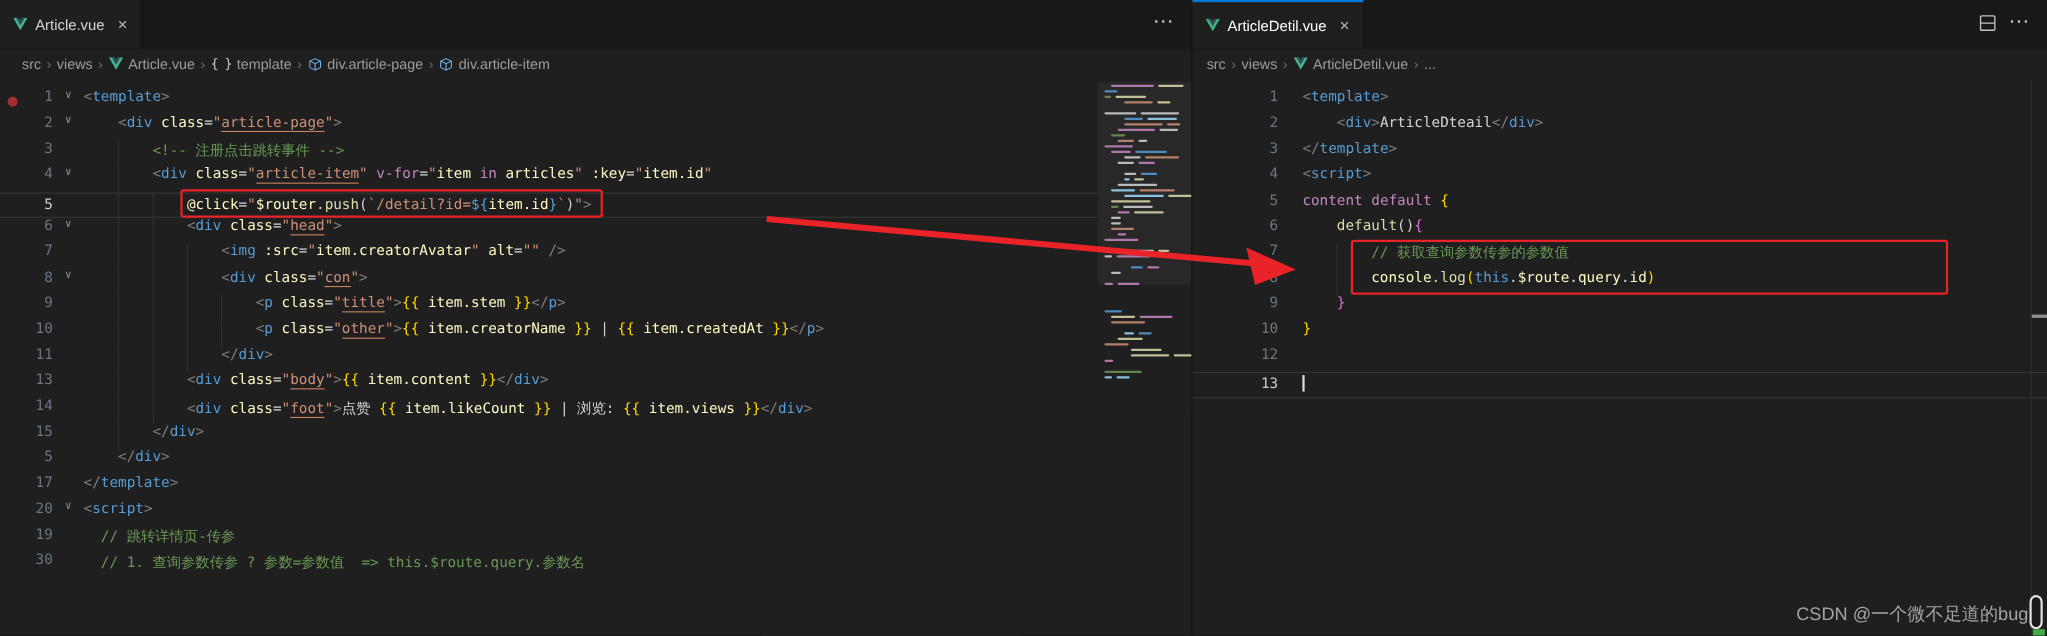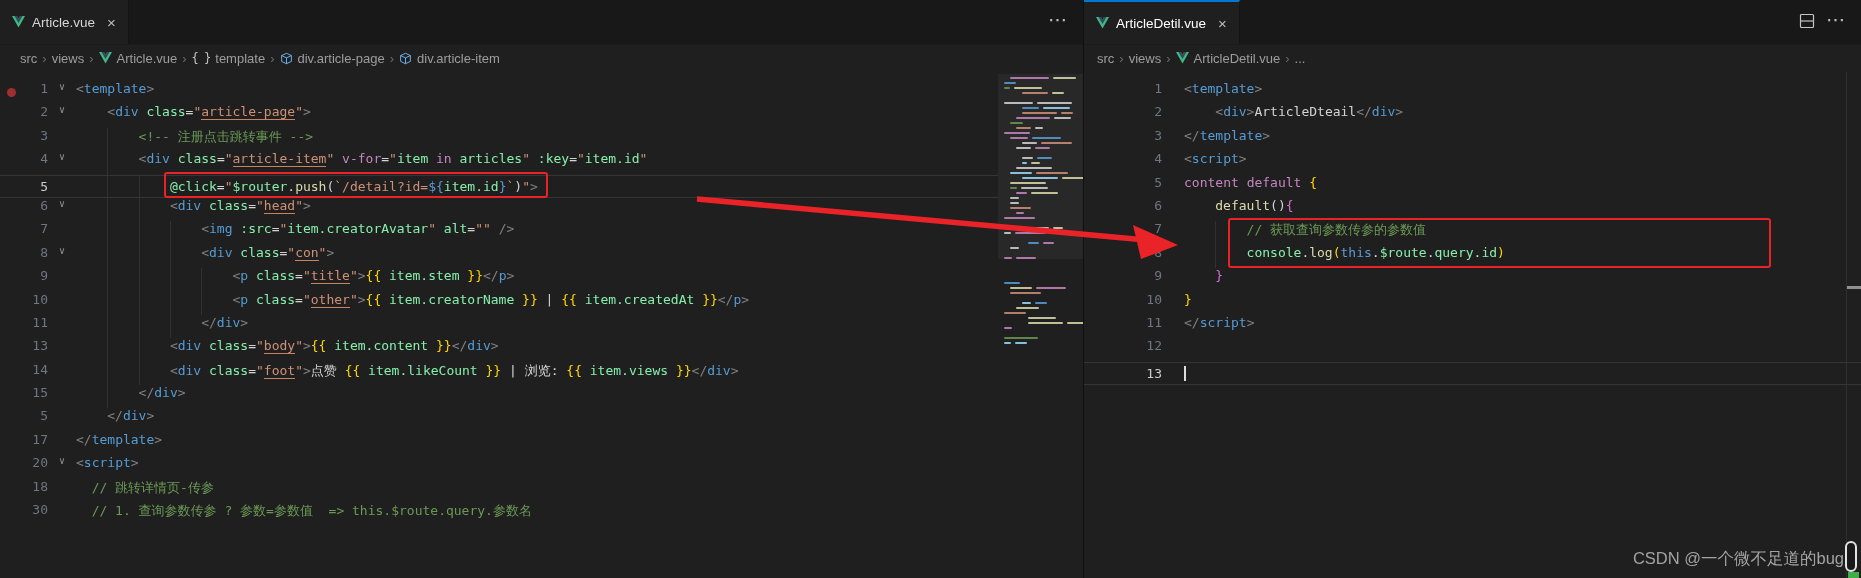--- a/index.html
+++ b/index.html
@@ -39,21 +39,21 @@
   .g-bp,.g-num,.g-fold{display:inline-block;vertical-align:top;height:100%;}
   .g-num{color:#6e7681;text-align:right;}
   .cur .g-num{color:#cccccc;}
   .g-fold{text-align:center;color:#8f8f8f;font-size:10px;}
   .dot{display:inline-block;width:9px;height:9px;border-radius:50%;background:#a22f2f;margin-left:7px;margin-top:7px;}
   .iu{display:inline-block;width:4ch;height:100%;box-sizing:border-box;vertical-align:top;}
   .gl{border-left:1px solid #313131;}
   .cursor{display:inline-block;width:2px;height:15px;background:#dddddd;vertical-align:-3px;}
 
   
-  .tk-tag{color:#569cd6;} .tk-p{color:#808080;} .tk-a{color:#86efac;} .tk-s{color:#ce9178;}
+  .tk-tag{color:#569cd6;} .tk-p{color:#808080;} .tk-a{color:#fef9c3;} .tk-s{color:#ce9178;}
   .tk-su{color:#ce9178;border-bottom:1px solid #c9835f;} .tk-k{color:#c586c0;} .tk-f{color:#dcdcaa;}
   .tk-t{color:#d4d4d4;} .tk-c{color:#6a9955;} .tk-b1{color:#ffd700;} .tk-b2{color:#da70d6;} .tk-kb{color:#569cd6;}
 
   
   .minimap{position:absolute;left:998px;top:2px;width:85px;height:300px;background:#1f1f1f;z-index:10;overflow:hidden;}
   .mslider{position:absolute;left:0;top:0;width:100%;height:185px;background:rgba(130,130,130,.09);}
   .mbar{position:absolute;height:2px;border-radius:1px;opacity:.85;}
 
   
   .redbox{position:absolute;border:2.5px solid #ea2328;border-radius:3px;z-index:40;box-sizing:border-box;}
@@ -147,21 +147,21 @@
           <div class="row"><span class="g-bp" style="width: 20px;"></span><span class="g-num" style="width: 28px;">8</span><span class="g-fold" style="width: 28px;">∨</span><span><span class="iu"></span><span class="iu gl"></span><span class="iu gl"></span><span class="iu gl"></span><span class="tk-p">&lt;</span><span class="tk-tag">div</span><span class="tk-t"> </span><span class="tk-a">class</span><span class="tk-t">=</span><span class="tk-s">"</span><span class="tk-su">con</span><span class="tk-s">"</span><span class="tk-p">&gt;</span></span></div>
           <div class="row"><span class="g-bp" style="width: 20px;"></span><span class="g-num" style="width: 28px;">9</span><span class="g-fold" style="width: 28px;"></span><span><span class="iu"></span><span class="iu gl"></span><span class="iu gl"></span><span class="iu gl"></span><span class="iu gl"></span><span class="tk-p">&lt;</span><span class="tk-tag">p</span><span class="tk-t"> </span><span class="tk-a">class</span><span class="tk-t">=</span><span class="tk-s">"</span><span class="tk-su">title</span><span class="tk-s">"</span><span class="tk-p">&gt;</span><span class="tk-b1">{{ </span><span class="tk-a">item.stem</span><span class="tk-b1"> }}</span><span class="tk-p">&lt;/</span><span class="tk-tag">p</span><span class="tk-p">&gt;</span></span></div>
           <div class="row"><span class="g-bp" style="width: 20px;"></span><span class="g-num" style="width: 28px;">10</span><span class="g-fold" style="width: 28px;"></span><span><span class="iu"></span><span class="iu gl"></span><span class="iu gl"></span><span class="iu gl"></span><span class="iu gl"></span><span class="tk-p">&lt;</span><span class="tk-tag">p</span><span class="tk-t"> </span><span class="tk-a">class</span><span class="tk-t">=</span><span class="tk-s">"</span><span class="tk-su">other</span><span class="tk-s">"</span><span class="tk-p">&gt;</span><span class="tk-b1">{{ </span><span class="tk-a">item.creatorName</span><span class="tk-b1"> }}</span><span class="tk-t"> | </span><span class="tk-b1">{{ </span><span class="tk-a">item.createdAt</span><span class="tk-b1"> }}</span><span class="tk-p">&lt;/</span><span class="tk-tag">p</span><span class="tk-p">&gt;</span></span></div>
           <div class="row"><span class="g-bp" style="width: 20px;"></span><span class="g-num" style="width: 28px;">11</span><span class="g-fold" style="width: 28px;"></span><span><span class="iu"></span><span class="iu gl"></span><span class="iu gl"></span><span class="iu gl"></span><span class="tk-p">&lt;/</span><span class="tk-tag">div</span><span class="tk-p">&gt;</span></span></div>
           <div class="row"><span class="g-bp" style="width: 20px;"></span><span class="g-num" style="width: 28px;">13</span><span class="g-fold" style="width: 28px;"></span><span><span class="iu"></span><span class="iu gl"></span><span class="iu gl"></span><span class="tk-p">&lt;</span><span class="tk-tag">div</span><span class="tk-t"> </span><span class="tk-a">class</span><span class="tk-t">=</span><span class="tk-s">"</span><span class="tk-su">body</span><span class="tk-s">"</span><span class="tk-p">&gt;</span><span class="tk-b1">{{ </span><span class="tk-a">item.content</span><span class="tk-b1"> }}</span><span class="tk-p">&lt;/</span><span class="tk-tag">div</span><span class="tk-p">&gt;</span></span></div>
           <div class="row"><span class="g-bp" style="width: 20px;"></span><span class="g-num" style="width: 28px;">14</span><span class="g-fold" style="width: 28px;"></span><span><span class="iu"></span><span class="iu gl"></span><span class="iu gl"></span><span class="tk-p">&lt;</span><span class="tk-tag">div</span><span class="tk-t"> </span><span class="tk-a">class</span><span class="tk-t">=</span><span class="tk-s">"</span><span class="tk-su">foot</span><span class="tk-s">"</span><span class="tk-p">&gt;</span><span class="tk-t">点赞 </span><span class="tk-b1">{{ </span><span class="tk-a">item.likeCount</span><span class="tk-b1"> }}</span><span class="tk-t"> | 浏览: </span><span class="tk-b1">{{ </span><span class="tk-a">item.views</span><span class="tk-b1"> }}</span><span class="tk-p">&lt;/</span><span class="tk-tag">div</span><span class="tk-p">&gt;</span></span></div>
           <div class="row"><span class="g-bp" style="width: 20px;"></span><span class="g-num" style="width: 28px;">15</span><span class="g-fold" style="width: 28px;"></span><span><span class="iu"></span><span class="iu gl"></span><span class="tk-p">&lt;/</span><span class="tk-tag">div</span><span class="tk-p">&gt;</span></span></div>
           <div class="row"><span class="g-bp" style="width: 20px;"></span><span class="g-num" style="width: 28px;">5</span><span class="g-fold" style="width: 28px;"></span><span><span class="iu"></span><span class="tk-p">&lt;/</span><span class="tk-tag">div</span><span class="tk-p">&gt;</span></span></div>
           <div class="row"><span class="g-bp" style="width: 20px;"></span><span class="g-num" style="width: 28px;">17</span><span class="g-fold" style="width: 28px;"></span><span><span class="tk-p">&lt;/</span><span class="tk-tag">template</span><span class="tk-p">&gt;</span></span></div>
           <div class="row"><span class="g-bp" style="width: 20px;"></span><span class="g-num" style="width: 28px;">20</span><span class="g-fold" style="width: 28px;">∨</span><span><span class="tk-p">&lt;</span><span class="tk-tag">script</span><span class="tk-p">&gt;</span></span></div>
-          <div class="row"><span class="g-bp" style="width: 20px;"></span><span class="g-num" style="width: 28px;">18</span><span class="g-fold" style="width: 28px;"></span><span><span style="display: inline-block; width: 2ch;"></span><span class="tk-c">// 跳转详情页-传参</span></span></div>
+          <div class="row"><span class="g-bp" style="width: 20px;"></span><span class="g-num" style="width: 28px;">19</span><span class="g-fold" style="width: 28px;"></span><span><span style="display: inline-block; width: 2ch;"></span><span class="tk-c">// 跳转详情页-传参</span></span></div>
           <div class="row"><span class="g-bp" style="width: 20px;"></span><span class="g-num" style="width: 28px;">30</span><span class="g-fold" style="width: 28px;"></span><span><span style="display: inline-block; width: 2ch;"></span><span class="tk-c">// 1. 查询参数传参 ? 参数=参数值  =&gt; this.$route.query.参数名</span></span></div>
         </div>
       <div class="minimap" id="minimap">
           <div class="mslider"></div>
           <span class="mbar" style="left: 12px; top: 3px; width: 38.5611px; background: rgb(197, 134, 192);"></span>
           <span class="mbar" style="left: 54.5611px; top: 3px; width: 22.9929px; background: rgb(220, 220, 170);"></span>
           <span class="mbar" style="left: 6px; top: 8px; width: 12.1276px; background: rgb(86, 156, 214);"></span>
           <span class="mbar" style="left: 6px; top: 13px; width: 6.02862px; background: rgb(106, 153, 85);"></span>
           <span class="mbar" style="left: 16.0286px; top: 13px; width: 27.9053px; background: rgb(220, 220, 170);"></span>
           <span class="mbar" style="left: 24px; top: 18px; width: 26.016px; background: rgb(206, 145, 120);"></span>
@@ -280,21 +280,20 @@
           <div class="row"><span class="g-bp" style="width: 42px;"></span><span class="g-num" style="width: 36px;">1</span><span class="g-fold" style="width: 22px;"></span><span><span class="tk-p">&lt;</span><span class="tk-tag">template</span><span class="tk-p">&gt;</span></span></div>
           <div class="row"><span class="g-bp" style="width: 42px;"></span><span class="g-num" style="width: 36px;">2</span><span class="g-fold" style="width: 22px;"></span><span><span class="iu"></span><span class="tk-p">&lt;</span><span class="tk-tag">div</span><span class="tk-p">&gt;</span><span class="tk-t">ArticleDteail</span><span class="tk-p">&lt;/</span><span class="tk-tag">div</span><span class="tk-p">&gt;</span></span></div>
           <div class="row"><span class="g-bp" style="width: 42px;"></span><span class="g-num" style="width: 36px;">3</span><span class="g-fold" style="width: 22px;"></span><span><span class="tk-p">&lt;/</span><span class="tk-tag">template</span><span class="tk-p">&gt;</span></span></div>
           <div class="row"><span class="g-bp" style="width: 42px;"></span><span class="g-num" style="width: 36px;">4</span><span class="g-fold" style="width: 22px;"></span><span><span class="tk-p">&lt;</span><span class="tk-tag">script</span><span class="tk-p">&gt;</span></span></div>
           <div class="row"><span class="g-bp" style="width: 42px;"></span><span class="g-num" style="width: 36px;">5</span><span class="g-fold" style="width: 22px;"></span><span><span class="tk-k">content</span><span class="tk-t"> </span><span class="tk-k">default</span><span class="tk-t"> </span><span class="tk-b1">{</span></span></div>
           <div class="row"><span class="g-bp" style="width: 42px;"></span><span class="g-num" style="width: 36px;">6</span><span class="g-fold" style="width: 22px;"></span><span><span class="iu"></span><span class="tk-f">default</span><span class="tk-t">()</span><span class="tk-b2">{</span></span></div>
           <div class="row"><span class="g-bp" style="width: 42px;"></span><span class="g-num" style="width: 36px;">7</span><span class="g-fold" style="width: 22px;"></span><span><span class="iu"></span><span class="iu gl"></span><span class="tk-c">// 获取查询参数传参的参数值</span></span></div>
           <div class="row"><span class="g-bp" style="width: 42px;"></span><span class="g-num" style="width: 36px;">8</span><span class="g-fold" style="width: 22px;"></span><span><span class="iu"></span><span class="iu gl"></span><span class="tk-a">console</span><span class="tk-t">.</span><span class="tk-f">log</span><span class="tk-b1">(</span><span class="tk-kb">this</span><span class="tk-t">.</span><span class="tk-a">$route</span><span class="tk-t">.</span><span class="tk-a">query</span><span class="tk-t">.</span><span class="tk-a">id</span><span class="tk-b1">)</span></span></div>
           <div class="row"><span class="g-bp" style="width: 42px;"></span><span class="g-num" style="width: 36px;">9</span><span class="g-fold" style="width: 22px;"></span><span><span class="iu"></span><span class="tk-b2">}</span></span></div>
           <div class="row"><span class="g-bp" style="width: 42px;"></span><span class="g-num" style="width: 36px;">10</span><span class="g-fold" style="width: 22px;"></span><span><span class="tk-b1">}</span></span></div>
-          <div class="row"><span class="g-bp" style="width: 42px;"></span><span class="g-num" style="width: 36px;">11</span><span class="g-fold" style="width: 22px;"></span><span><span class="tk-p">&lt;/</span><span class="tk-tag">script</span><span class="tk-p">&gt;</span></span></div>
           <div class="row"><span class="g-bp" style="width: 42px;"></span><span class="g-num" style="width: 36px;">12</span><span class="g-fold" style="width: 22px;"></span><span></span></div>
           <div class="row cur"><span class="g-bp" style="width: 42px;"></span><span class="g-num" style="width: 36px;">13</span><span class="g-fold" style="width: 22px;"></span><span><span class="cursor"></span></span></div>
         </div>
       <div class="redbox" id="boxR"></div>
       <div class="sbline"></div>
       <div class="sbmark"></div>
     </div>
   </div>
 
   <svg id="arrow" width="1861" height="578">

